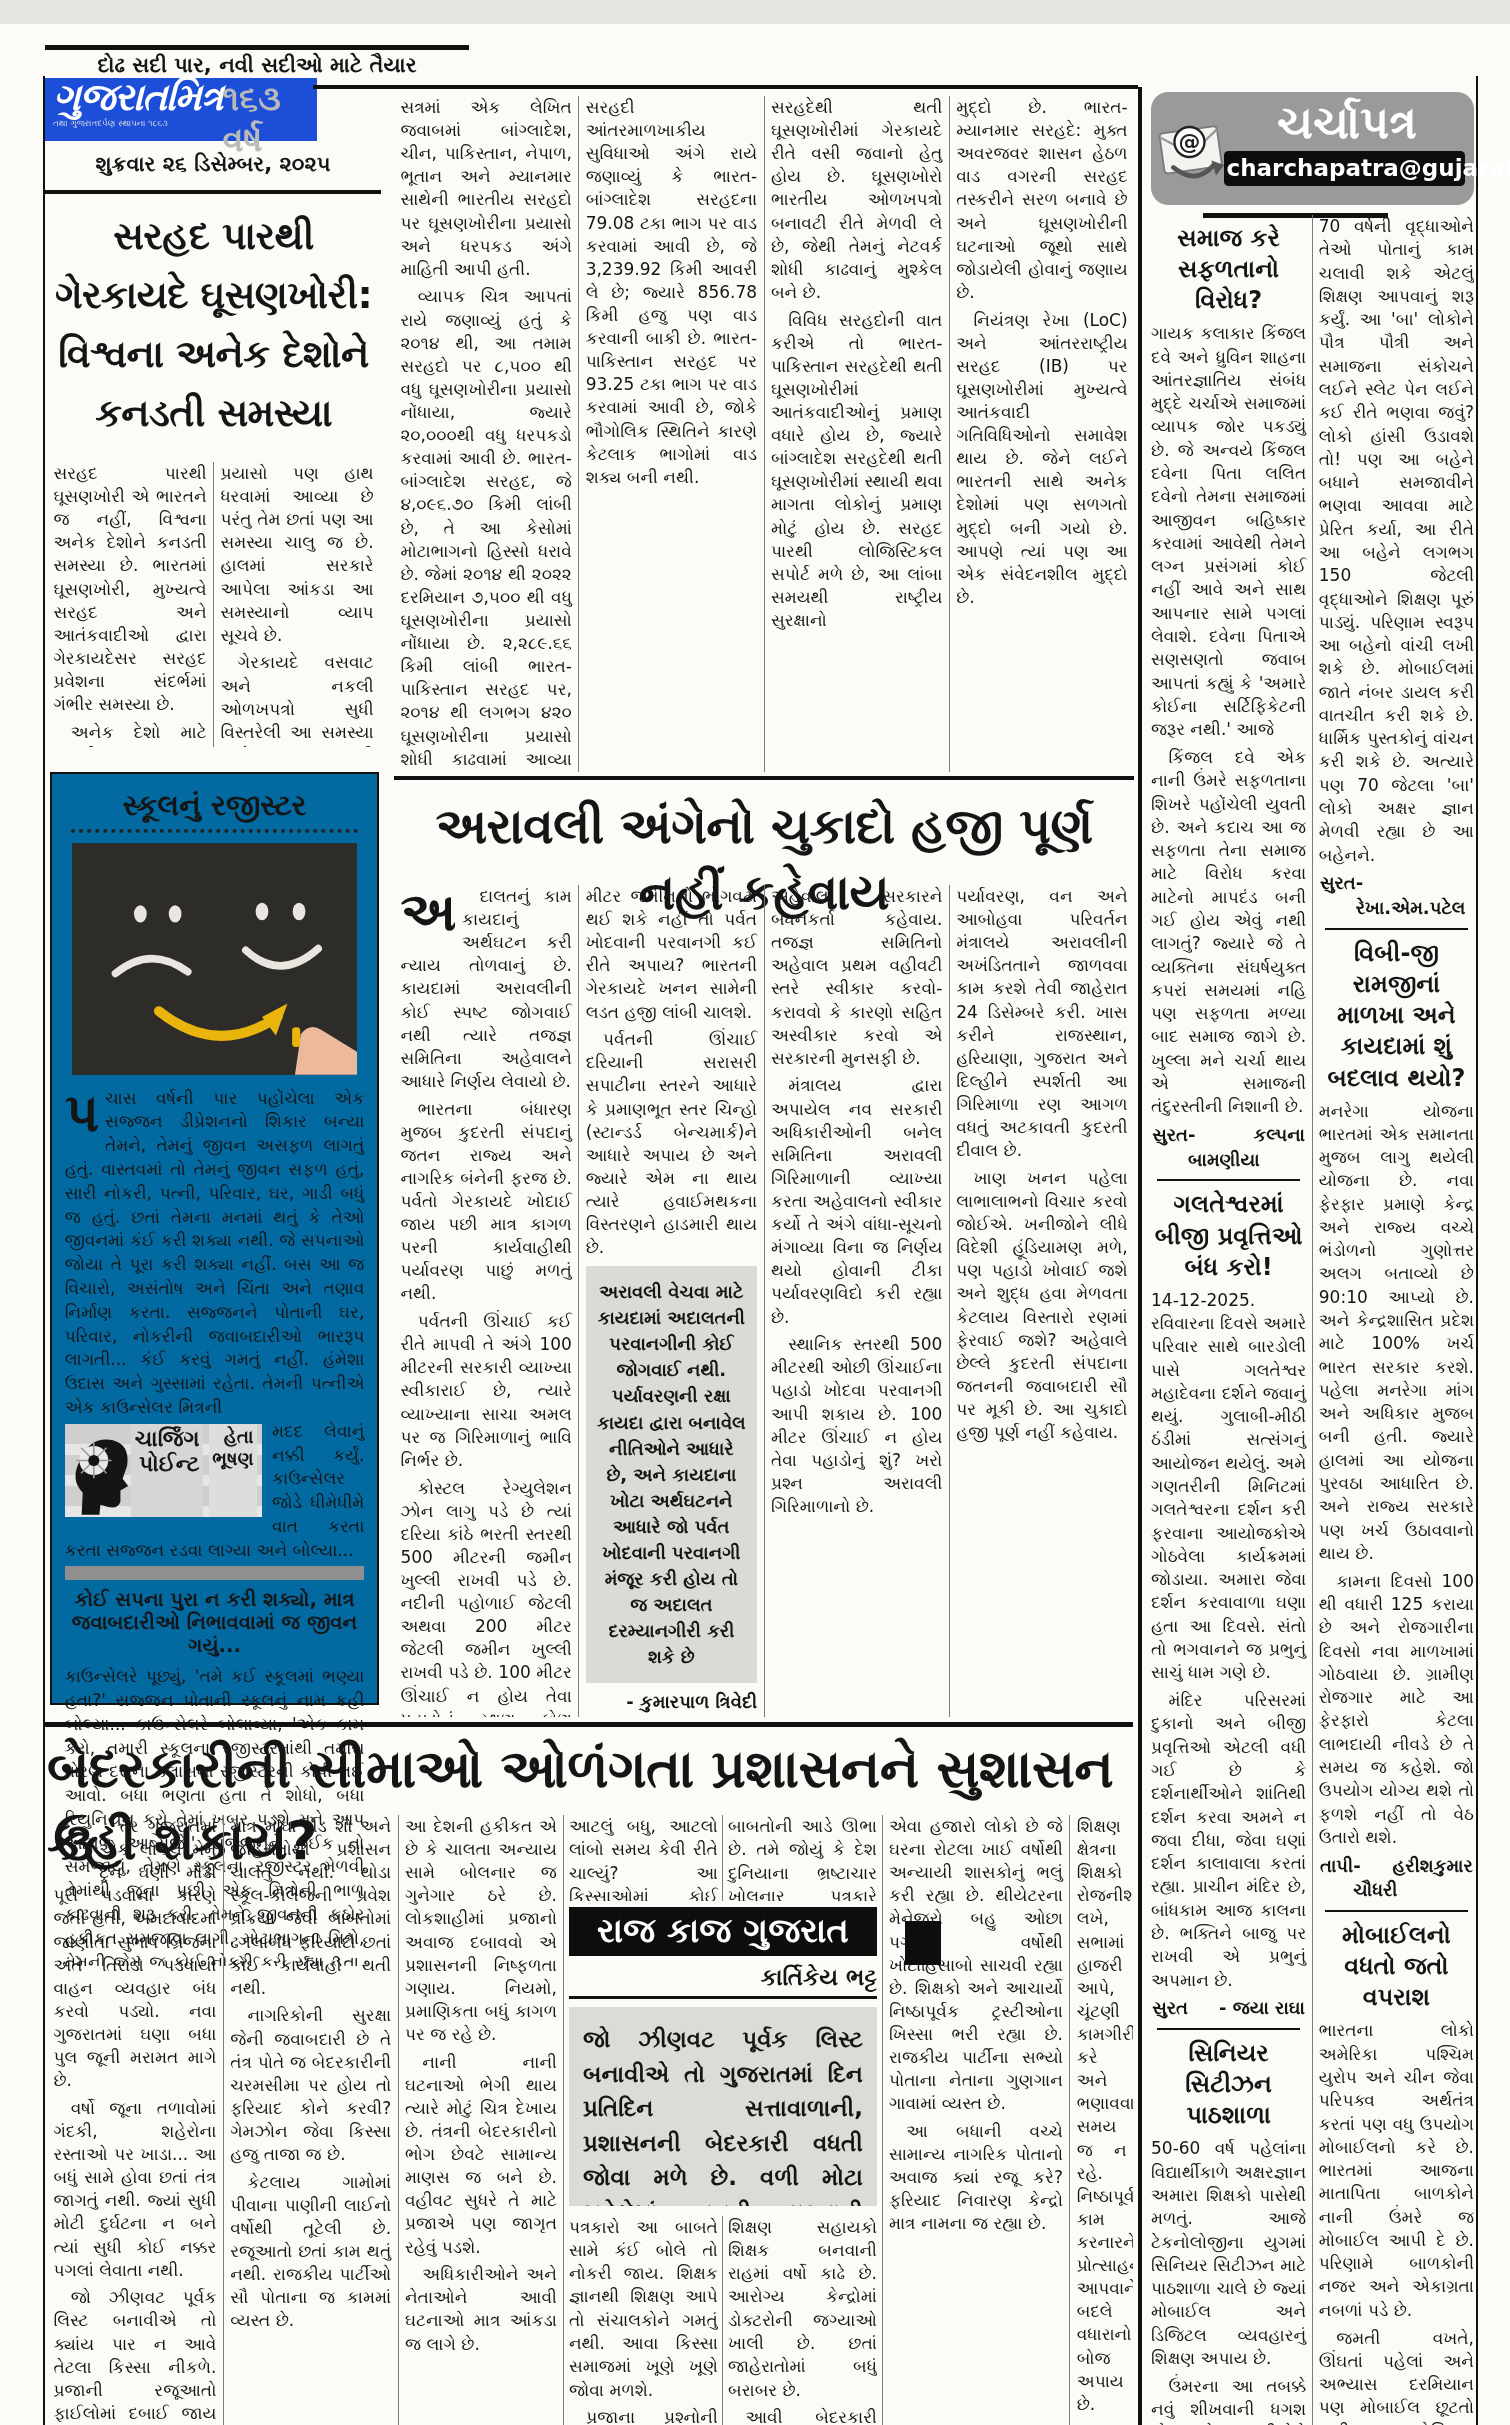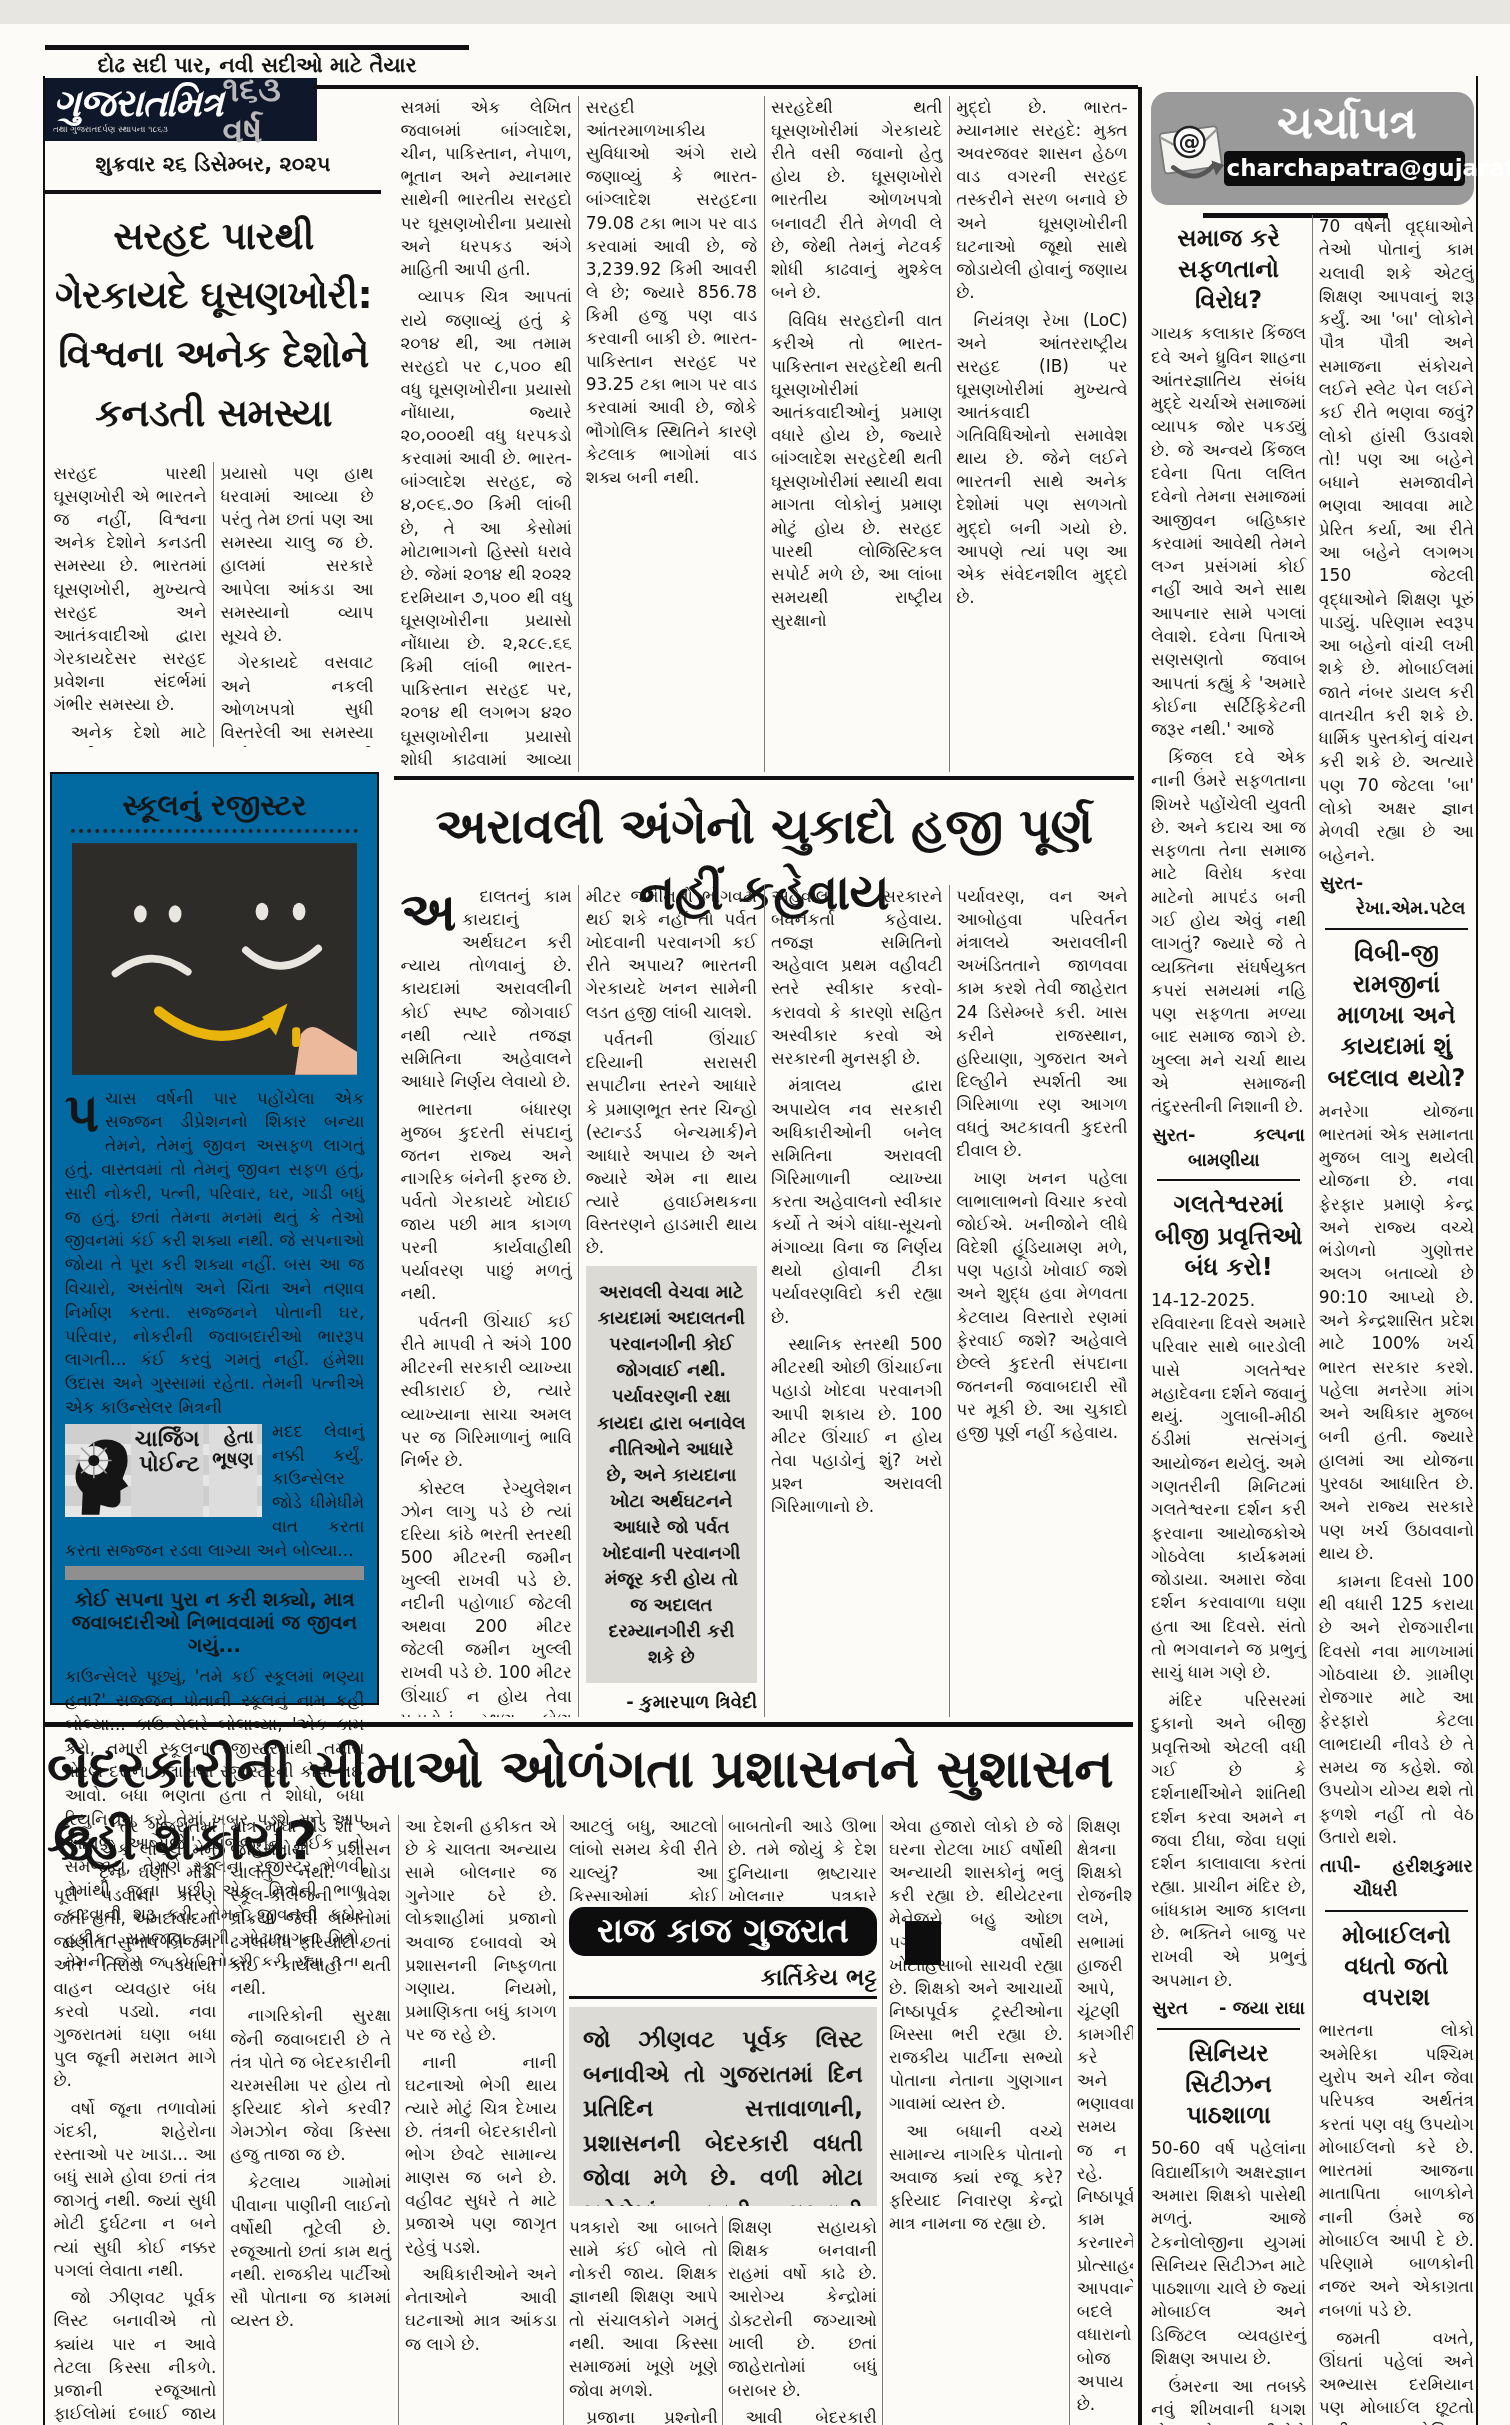--- a/index.html
+++ b/index.html
@@ -3,21 +3,21 @@
 <meta charset="utf-8">
 <style>
   html,body{margin:0;padding:0;background:#e8e6e0;}
   #page{position:relative;width:1510px;height:2426px;background:#fcfbf7;color:#151515;
         font-family:"DejaVu Sans","Liberation Sans",sans-serif;overflow:hidden;margin-top:24px;}
   .abs{position:absolute;}
   .rule-h{background:#111;}
   .rule-v{background:#111;}
   
   .tagline{font-weight:bold;font-size:21px;text-align:center;}
-  .masthead-box{background:#0f172a;color:#fff;display:flex;align-items:center;padding:0 8px;}
+  .masthead-box{background:#1d4ed8;color:#fff;display:flex;align-items:flex-start;padding:0 8px;}
   .mast-logo{font-size:38px;font-weight:900;font-style:italic;letter-spacing:-1.2px;line-height:1;}
   .mast-sub{font-size:8.7px;color:#ddd;margin-top:2.3px;}
   .mast-years{font-size:34px;font-weight:900;color:#b9b9b9;margin-left:auto;padding-right:5.8px;}
   .dateline{font-weight:bold;font-size:21px;text-align:center;}
   
   .cols{display:flex;}
   .col{flex:1;font-size:17px;line-height:1.36;text-align:justify;overflow:hidden;}
   .col + .col{border-left:1.2px solid #7a7a7a;}
   .col{padding:0 6.4px;}
   .paras p{margin:0 0 4.6px;text-indent:17.4px;}
@@ -35,21 +35,21 @@
   .cp-text{flex:1;display:flex;flex-direction:row;justify-content:center;gap:5.8px;padding-right:4.6px;}
   .cp-title{font-size:22px;font-weight:900;text-align:right;background:#d6d6d6;padding:1.2px 3.5px;}
   .cp-author{font-size:18.5px;font-weight:900;text-align:right;background:#dddddd;padding:1.2px 3.5px;}
   .cp-bar{clear:both;height:14px;background:#8f8f8f;margin:3.5px 0 8px;}
   .pull-line{font-size:19.7px;font-weight:900;text-align:center;margin:5.8px 0 8px;}
   .school-body{font-size:17px;line-height:1.4;text-align:justify;}
   .school-body p{margin:0 0 5.8px;}
   
   .quotebox{background:#dbdad5;padding:12.7px 10.4px;font-size:18px;font-weight:900;text-align:center;line-height:1.45;margin:7px 0;}
   
-  .banner{background:#0d0d0d;color:#fff;font-size:34px;font-weight:900;text-align:center;line-height:1.4;border-radius:15px;}
+  .banner{background:#0d0d0d;color:#fff;font-size:34px;font-weight:900;text-align:center;line-height:1.4;}
   .feat-author{font-size:23px;font-weight:900;text-align:right;margin:5.8px 0 3.5px;}
   .graybox{background:#dcdbd6;padding:15px 14px;font-size:23px;font-weight:900;line-height:1.5;text-align:justify;}
   
   .charcha-head{background:#9a9a9a;border-radius:17.4px;padding:8px 9.3px;display:flex;flex-direction:column;}
   .charcha-title{color:#fff;font-size:45px;font-weight:900;text-align:center;line-height:1;margin-left:69px;}
   .charcha-mailbar{background:#0d0d0d;color:#fff;border-radius:4.6px;font-size:23px;font-weight:bold;text-align:center;padding:4.6px 2.3px;margin:5.8px 0 2.3px 64px;}
   .env{position:absolute;left:4.6px;top:19.7px;width:75px;height:75px;}
   .charcha-underbar{height:5.2px;background:#111;width:185px;margin:8px 0 0 52px;}
   .letter-title{font-size:24px;font-weight:900;text-align:center;line-height:1.3;margin:8px 0 5.8px;}
   .letter-rule{border:0;border-top:2.9px solid #111;width:92%;margin:7px auto;}

